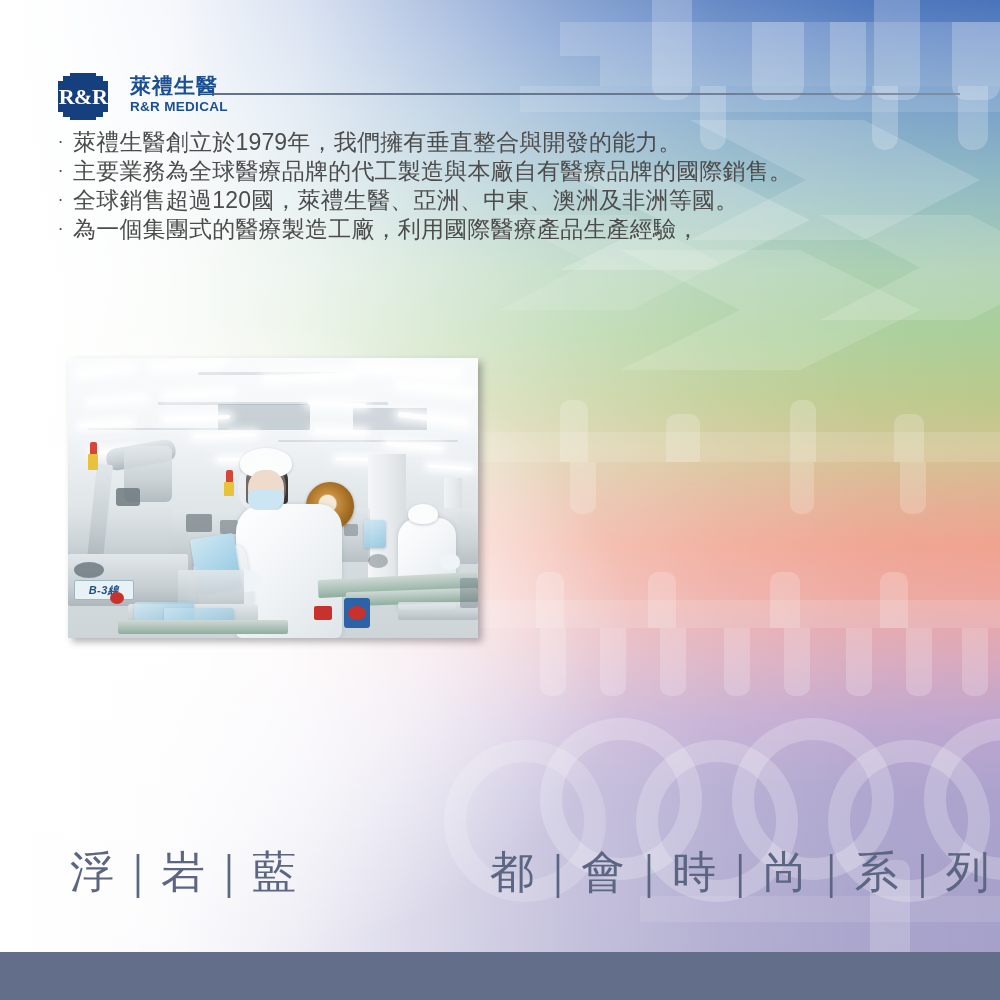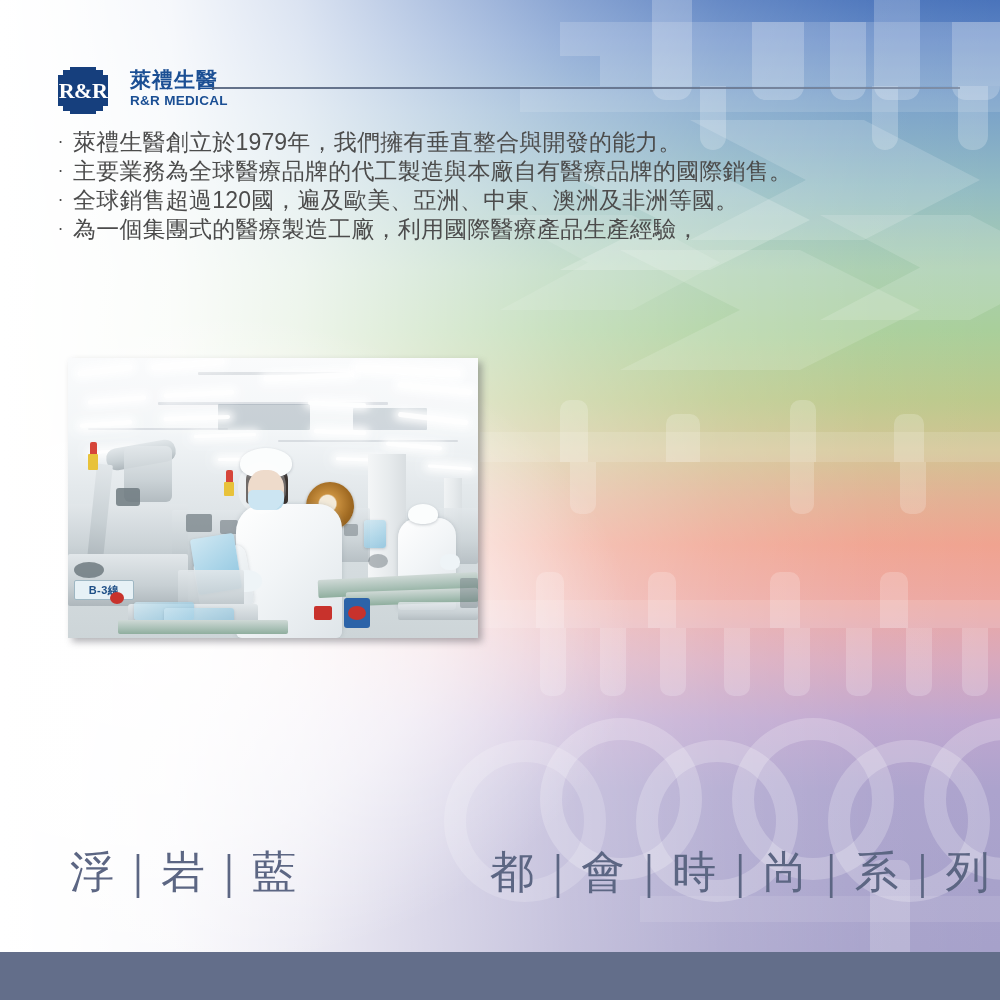--- a/index.html
+++ b/index.html
@@ -93,21 +93,21 @@
   }
   .loop {
     border: 22px solid rgba(255,255,255,0.22);
     border-radius: 50%;
     background: transparent;
   }
 
   
   #header {
     position: absolute;
-    left: 0; top: 10px;
+    left: 0; top: 16px;
     width: 804px; height: 120px;
   }
   #logo-block {
     position: absolute;
     left: 58px; top: 57px;
     display: flex;
     align-items: flex-start;
   }
   #logo-mark {
     position: relative;
@@ -199,20 +199,21 @@
     position: absolute;
     inset: 0;
     
     background:
       linear-gradient(to bottom,
         rgba(250,251,252,1) 0%,
         rgba(243,246,248,1) 26%,
         rgba(228,233,236,1) 46%,
         rgba(214,221,224,1) 70%,
         rgba(205,213,216,1) 100%);
+    font-style: italic;
   }
   .ceil-light {
     position: absolute;
     background: #ffffff;
     box-shadow: 0 0 9px 4px rgba(255,255,255,0.95);
     border-radius: 2px;
     opacity: 0.97;
   }
   .ceil-tile {
     position: absolute;
@@ -436,21 +437,21 @@
     <div class="bullet-line">
       <span class="bullet-dot">‧</span>
       <span class="bullet-text">萊禮生醫創立於1979年，我們擁有垂直整合與開發的能力。</span>
     </div>
     <div class="bullet-line">
       <span class="bullet-dot">‧</span>
       <span class="bullet-text">主要業務為全球醫療品牌的代工製造與本廠自有醫療品牌的國際銷售。</span>
     </div>
     <div class="bullet-line">
       <span class="bullet-dot">‧</span>
-      <span class="bullet-text">全球銷售超過120國，遍及歐美、亞洲、中東、澳洲及非洲等國。</span>
+      <span class="bullet-text">全球銷售超過120國，萊禮生醫、亞洲、中東、澳洲及非洲等國。</span>
     </div>
     <div class="bullet-line">
       <span class="bullet-dot">‧</span>
       <span class="bullet-text">為一個集團式的醫療製造工廠，利用國際醫療產品生產經驗，</span>
     </div>
   </div>
 
   <div id="photo-frame">
     <div id="photo">
 

